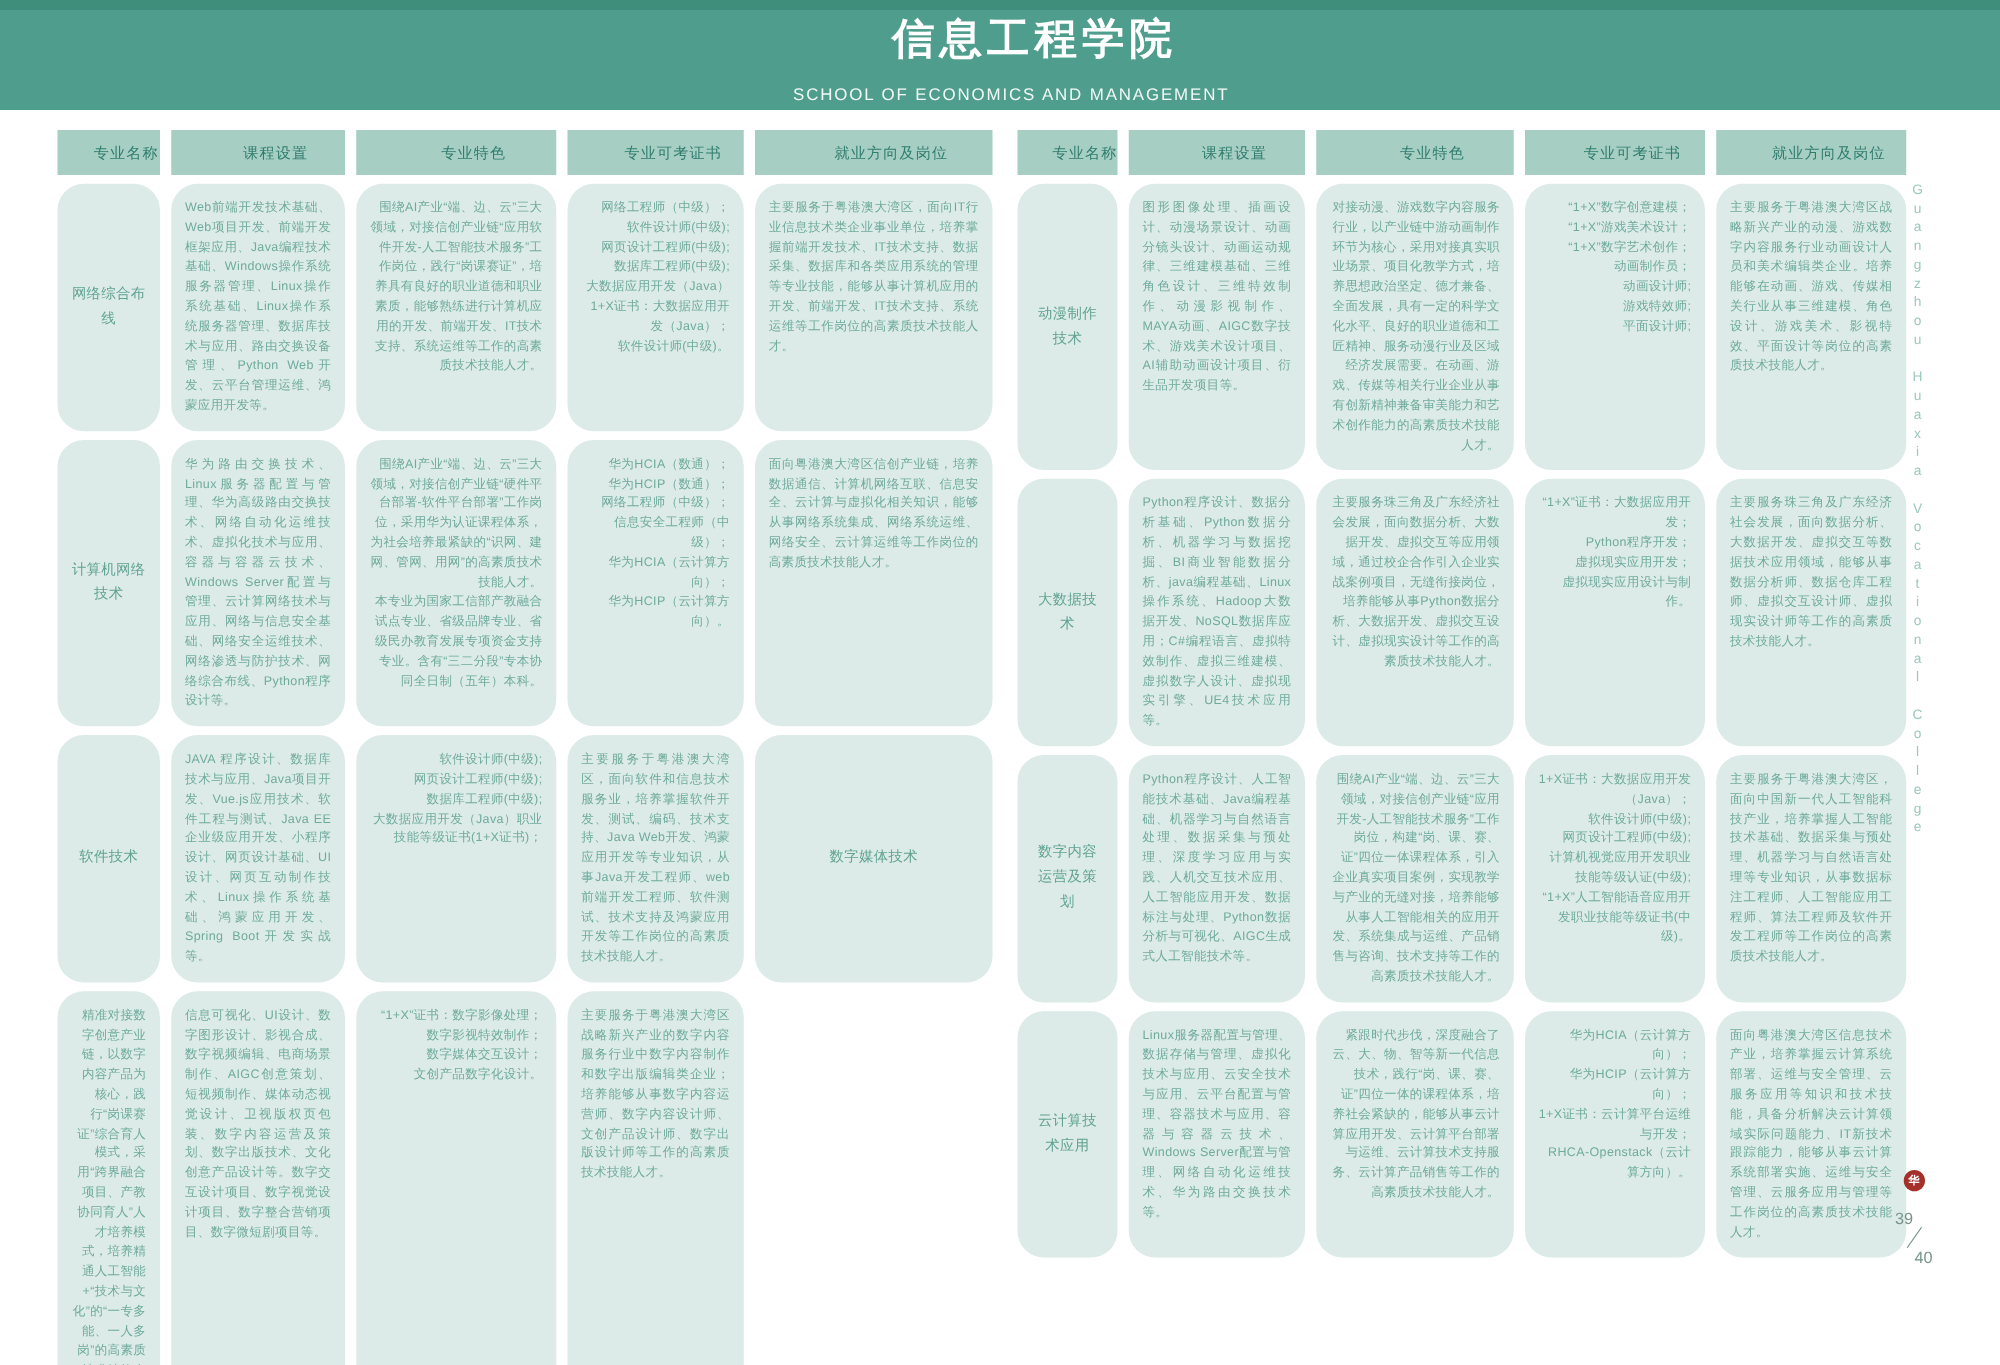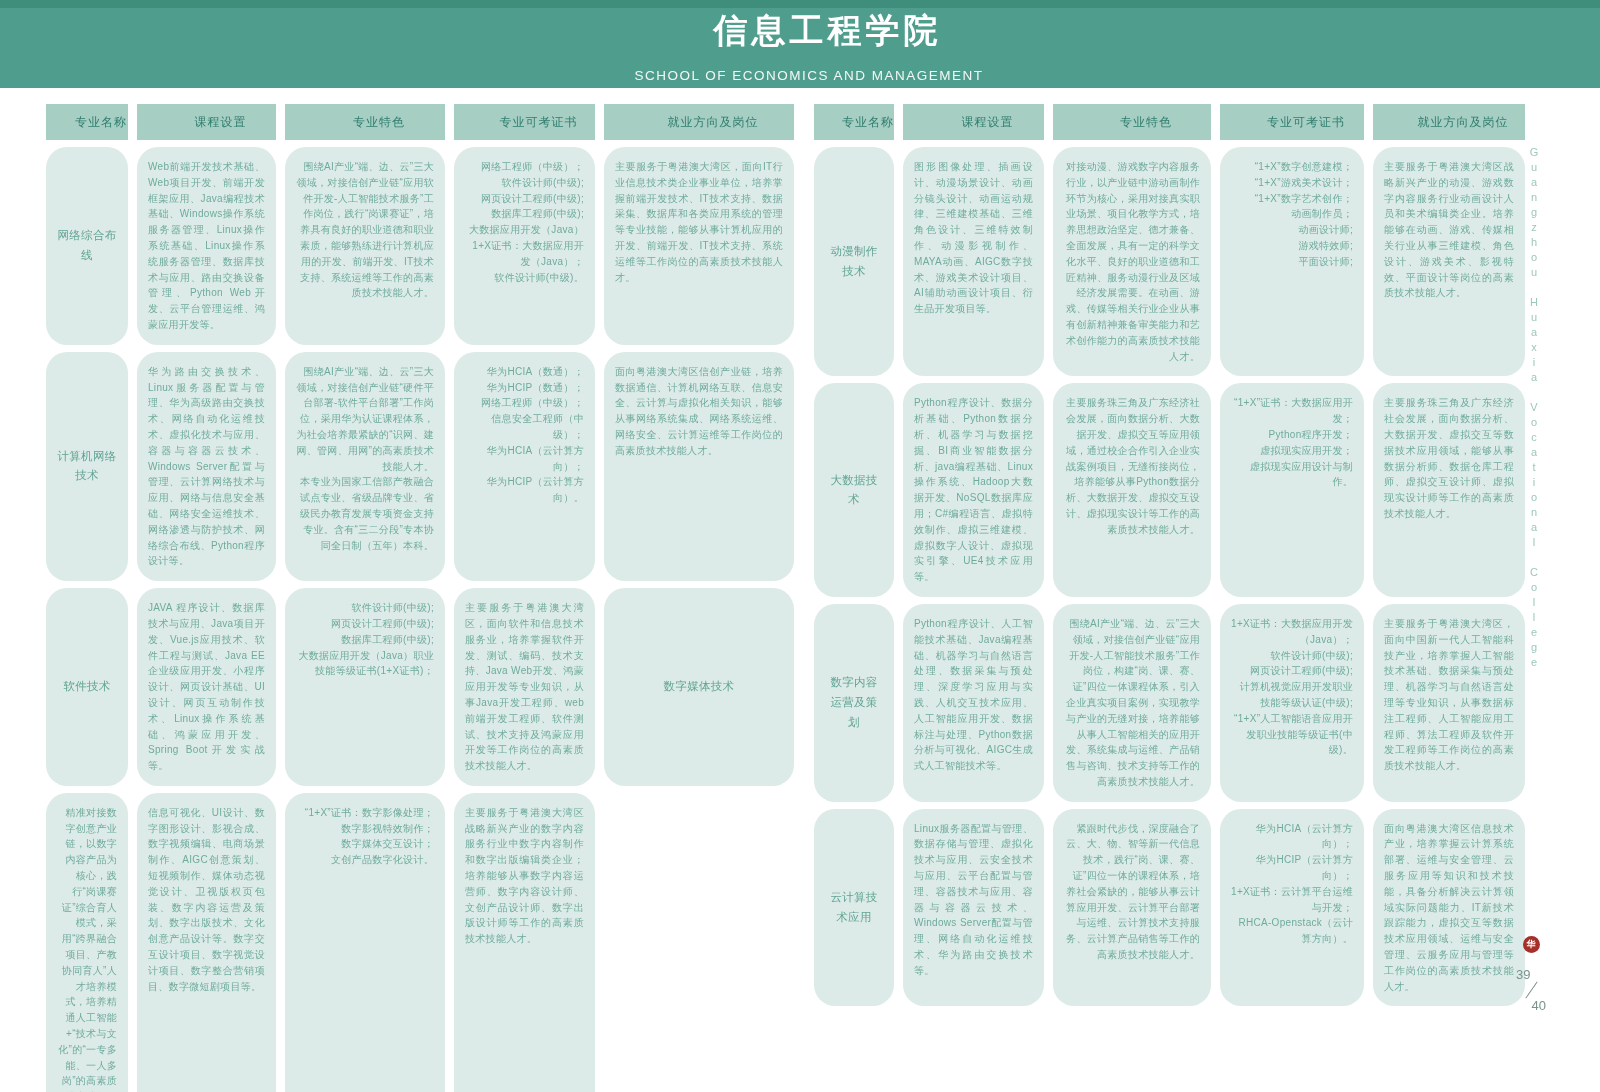--- a/index.html
+++ b/index.html
@@ -188,21 +188,21 @@
 “1+X”人工智能语音应用开发职业技能等级证书(中级)。</div>
     <div class="cell just">主要服务于粤港澳大湾区，面向中国新一代人工智能科技产业，培养掌握人工智能技术基础、数据采集与预处理、机器学习与自然语言处理等专业知识，从事数据标注工程师、人工智能应用工程师、算法工程师及软件开发工程师等工作岗位的高素质技术技能人才。</div>
 
     <div class="cell name">云计算技术应用</div>
     <div class="cell just">Linux服务器配置与管理、数据存储与管理、虚拟化技术与应用、云安全技术与应用、云平台配置与管理、容器技术与应用、容器与容器云技术、Windows Server配置与管理、网络自动化运维技术、华为路由交换技术等。</div>
     <div class="cell just pre">紧跟时代步伐，深度融合了云、大、物、智等新一代信息技术，践行“岗、课、赛、证”四位一体的课程体系，培养社会紧缺的，能够从事云计算应用开发、云计算平台部署与运维、云计算技术支持服务、云计算产品销售等工作的高素质技术技能人才。</div>
     <div class="cell pre">华为HCIA（云计算方向）；
 华为HCIP（云计算方向）；
 1+X证书：云计算平台运维与开发；
 RHCA-Openstack（云计算方向）。</div>
-    <div class="cell just">面向粤港澳大湾区信息技术产业，培养掌握云计算系统部署、运维与安全管理、云服务应用等知识和技术技能，具备分析解决云计算领域实际问题能力、IT新技术跟踪能力，虚拟交互等数据技术应用领域、运维与安全管理、云服务应用与管理等工作岗位的高素质技术技能人才。</div>
+    <div class="cell just">面向粤港澳大湾区信息技术产业，培养掌握云计算系统部署、运维与安全管理、云服务应用等知识和技术技能，具备分析解决云计算领域实际问题能力、IT新技术跟踪能力，能够从事云计算系统部署实施、运维与安全管理、云服务应用与管理等工作岗位的高素质技术技能人才。</div>
   </div>
 
   <div class="side-text">Guangzhou Huaxia Vocational College</div>
 
   <div class="corner">
     <div class="seal">华</div>
     <div class="pg-num pg-top">39</div>
     <div class="pg-slash"></div>
     <div class="pg-num pg-bottom">40</div>
   </div>

